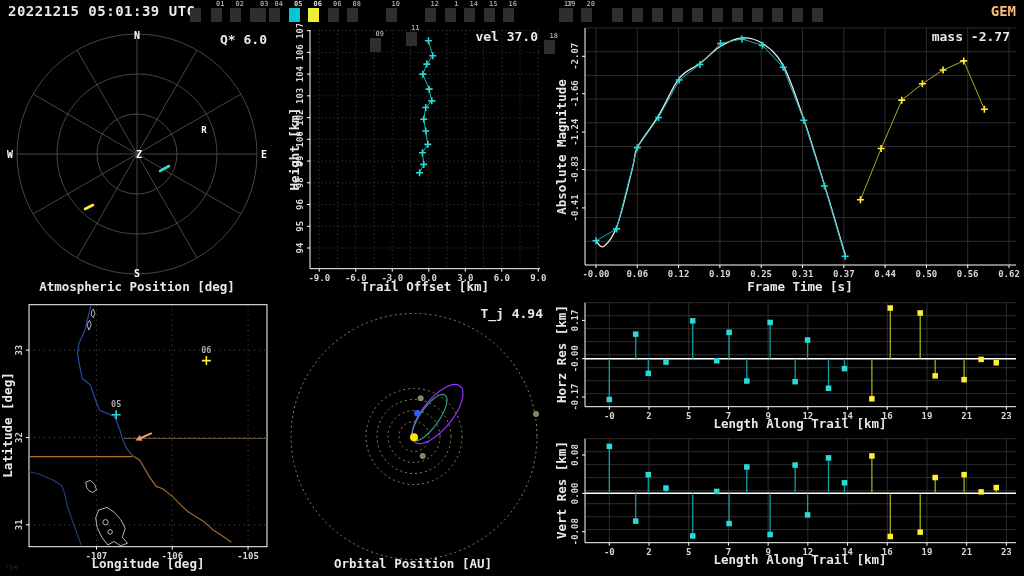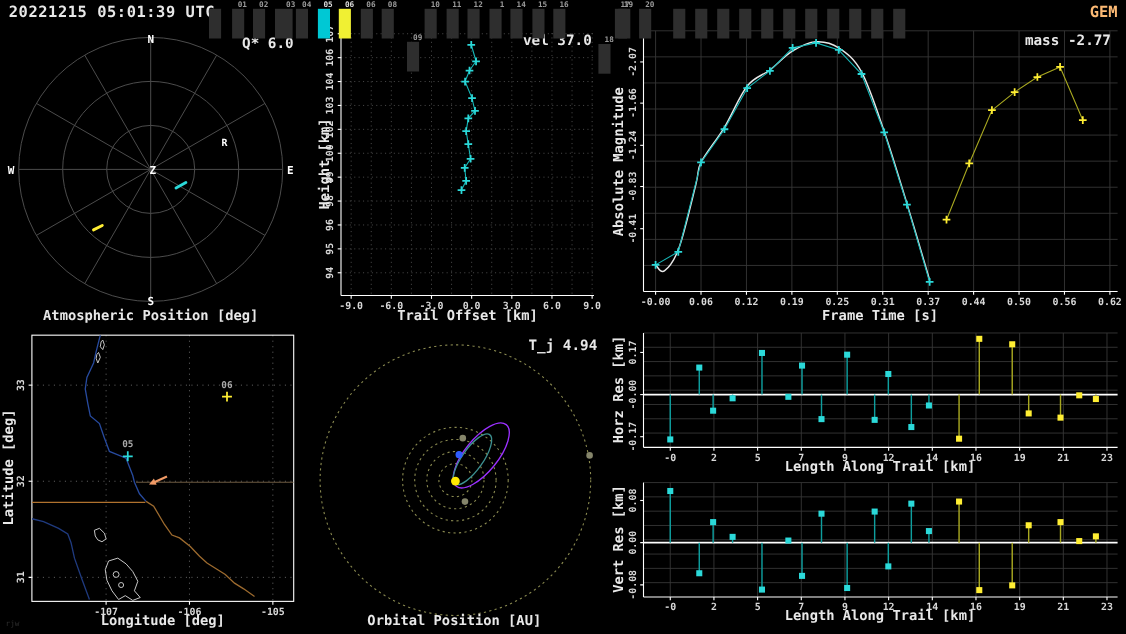--- a/index.html
+++ b/index.html
@@ -2,21 +2,21 @@
 <html><head>
 <meta charset="utf-8">
 <style>
   html,body{margin:0;padding:0;background:#000;width:1024px;height:576px;overflow:hidden;}
   *{box-sizing:border-box;}
   #screen{position:relative;width:1024px;height:576px;background:#000;
           font-family:"DejaVu Sans Mono",monospace;}
   #topbar{position:absolute;left:0;top:0;width:1024px;height:24px;background:#000;}
   #timestamp{position:absolute;left:8px;top:3px;color:#e8e8e8;font-size:14px;font-weight:bold;letter-spacing:0.5px;}
   #shower{position:absolute;right:8px;top:3px;color:#fdba74;font-size:14px;font-weight:bold;}
-  .slot{position:absolute;top:8px;width:11px;height:27px;background:#2e2e2e;text-align:right;}
+  .slot{position:absolute;top:8px;width:11px;height:14px;background:#2e2e2e;text-align:right;}
   .slot .num{position:absolute;top:-7px;right:-3px;font-size:7px;line-height:7px;color:#9a9a9a;font-weight:bold;}
   .slot.active .num{color:#ddd;}
   #watermark{position:absolute;left:5px;top:563px;font-size:7px;color:#2e2e2e;}
   svg text{font-family:"DejaVu Sans Mono",monospace;font-weight:bold;}
 </style>
 </head>
 <body>
 
 <div id="screen">
   <div id="topbar">
@@ -47,21 +47,21 @@
         </div>
         <div class="slot" style="left: 347px;">
           <span class="num">08</span>
         </div>
         <div class="slot" style="left: 370px; margin-top: 30px;">
           <span class="num">09</span>
         </div>
         <div class="slot" style="left: 386px;">
           <span class="num">10</span>
         </div>
-        <div class="slot" style="left: 405.5px;">
+        <div class="slot" style="left: 405.5px; margin-top: 24px;">
           <span class="num">11</span>
         </div>
         <div class="slot" style="left: 425px;">
           <span class="num">12</span>
         </div>
         <div class="slot" style="left: 444.5px;">
           <span class="num">1</span>
         </div>
         <div class="slot" style="left: 464px;">
           <span class="num">14</span>

